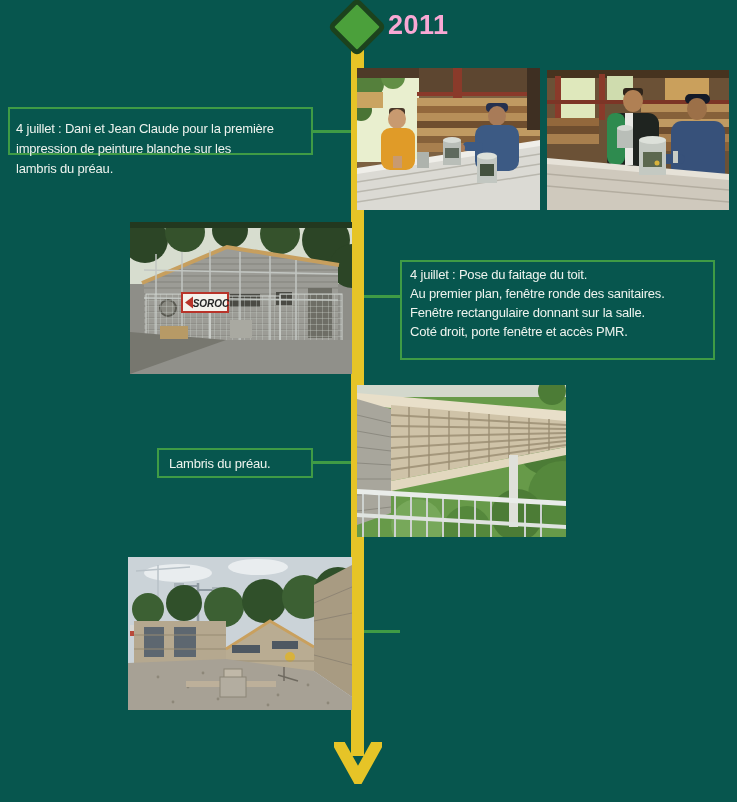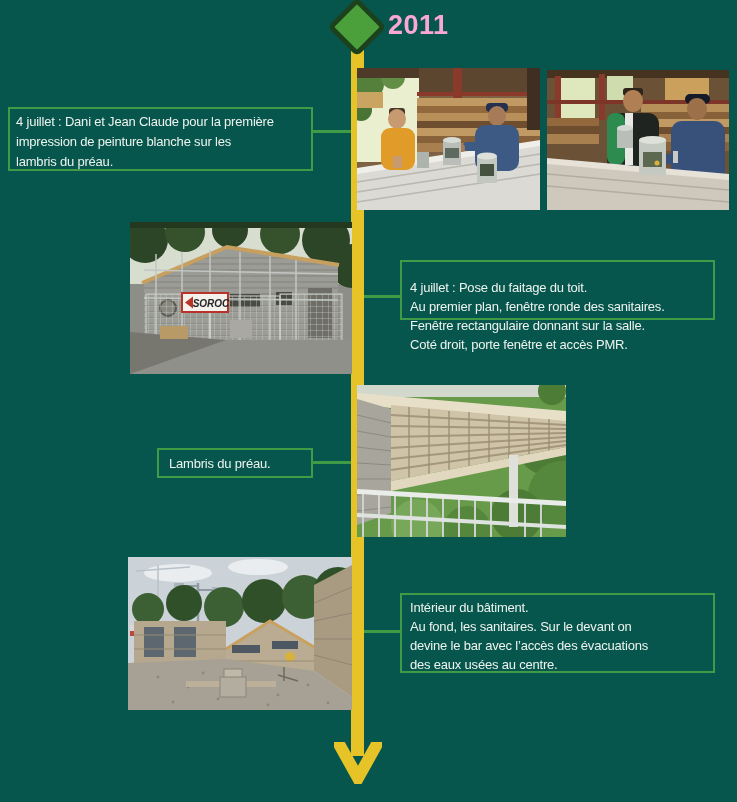--- a/index.html
+++ b/index.html
@@ -29,22 +29,22 @@
   .connector{position:absolute;height:3px;background:var(--green);}
   #conn-1{left:313px;top:130px;width:38px;}
   #conn-2{left:364px;top:295px;width:36px;}
   #conn-3{left:313px;top:461px;width:38px;}
   #conn-4{left:364px;top:630px;width:36px;}
   .event-box{
     position:absolute;border:2px solid var(--green);color:var(--txt);
     font-size:13px;letter-spacing:-0.2px;white-space:pre-line;
     box-sizing:border-box;background:transparent;
   }
-  #event-1{left:8px;top:107px;width:305px;height:64px;padding:3px 6px;line-height:20px;}
-  #event-2{left:400px;top:260px;width:315px;height:60px;padding:16px 8px;line-height:19px;}
+  #event-1{left:8px;top:107px;width:305px;height:48px;padding:10px 6px;line-height:20px;}
+  #event-2{left:400px;top:260px;width:315px;height:100px;padding:3px 8px;line-height:19px;}
   #event-3{left:157px;top:448px;width:156px;height:30px;padding:4px 10px;line-height:20px;}
   #event-4{left:400px;top:593px;width:315px;height:80px;padding:3px 8px;line-height:19px;}
   .photo{position:absolute;display:block;}
   #photo-1a{left:357px;top:68px;}
   #photo-1b{left:547px;top:70px;}
   #photo-2{left:130px;top:222px;}
   #photo-3{left:357px;top:385px;}
   #photo-4{left:128px;top:557px;}
 </style>
 </head>
@@ -65,24 +65,20 @@
   <div class="connector" id="conn-4"></div>
 
   <div class="event-box" id="event-1">4 juillet : Dani et Jean Claude pour la première
 impression de peinture blanche sur les
 lambris du préau.</div>
   <div class="event-box" id="event-2">4 juillet : Pose du faitage du toit.
 Au premier plan, fenêtre ronde des sanitaires.
 Fenêtre rectangulaire donnant sur la salle.
 Coté droit, porte fenêtre et accès PMR.</div>
   <div class="event-box" id="event-3">Lambris du préau.</div>
-  <div class="event-box" id="event-4">Intérieur du bâtiment.
-Au fond, les sanitaires. Sur le devant on
-devine le bar avec l’accès des évacuations
-des eaux usées au centre.</div>
 
   <svg class="photo" id="photo-1a" width="183" height="142" viewBox="0 0 183 142" role="img" aria-label="Deux hommes peignant les lambris dans l'atelier, photo 1">
     <rect width="183" height="142" fill="#7d6142"></rect>
     <rect x="0" y="6" width="62" height="88" fill="#e9efcf"></rect>
     <circle cx="12" cy="16" r="15" fill="#55803c"></circle>
     <circle cx="36" cy="9" r="12" fill="#628f45"></circle>
     <circle cx="4" cy="42" r="11" fill="#4a7435"></circle>
     <rect x="0" y="24" width="26" height="16" fill="#caa461"></rect>
     <rect x="0" y="0" width="183" height="10" fill="#4e3a28"></rect>
     <rect x="62" y="0" width="121" height="26" fill="#5d4630"></rect>

